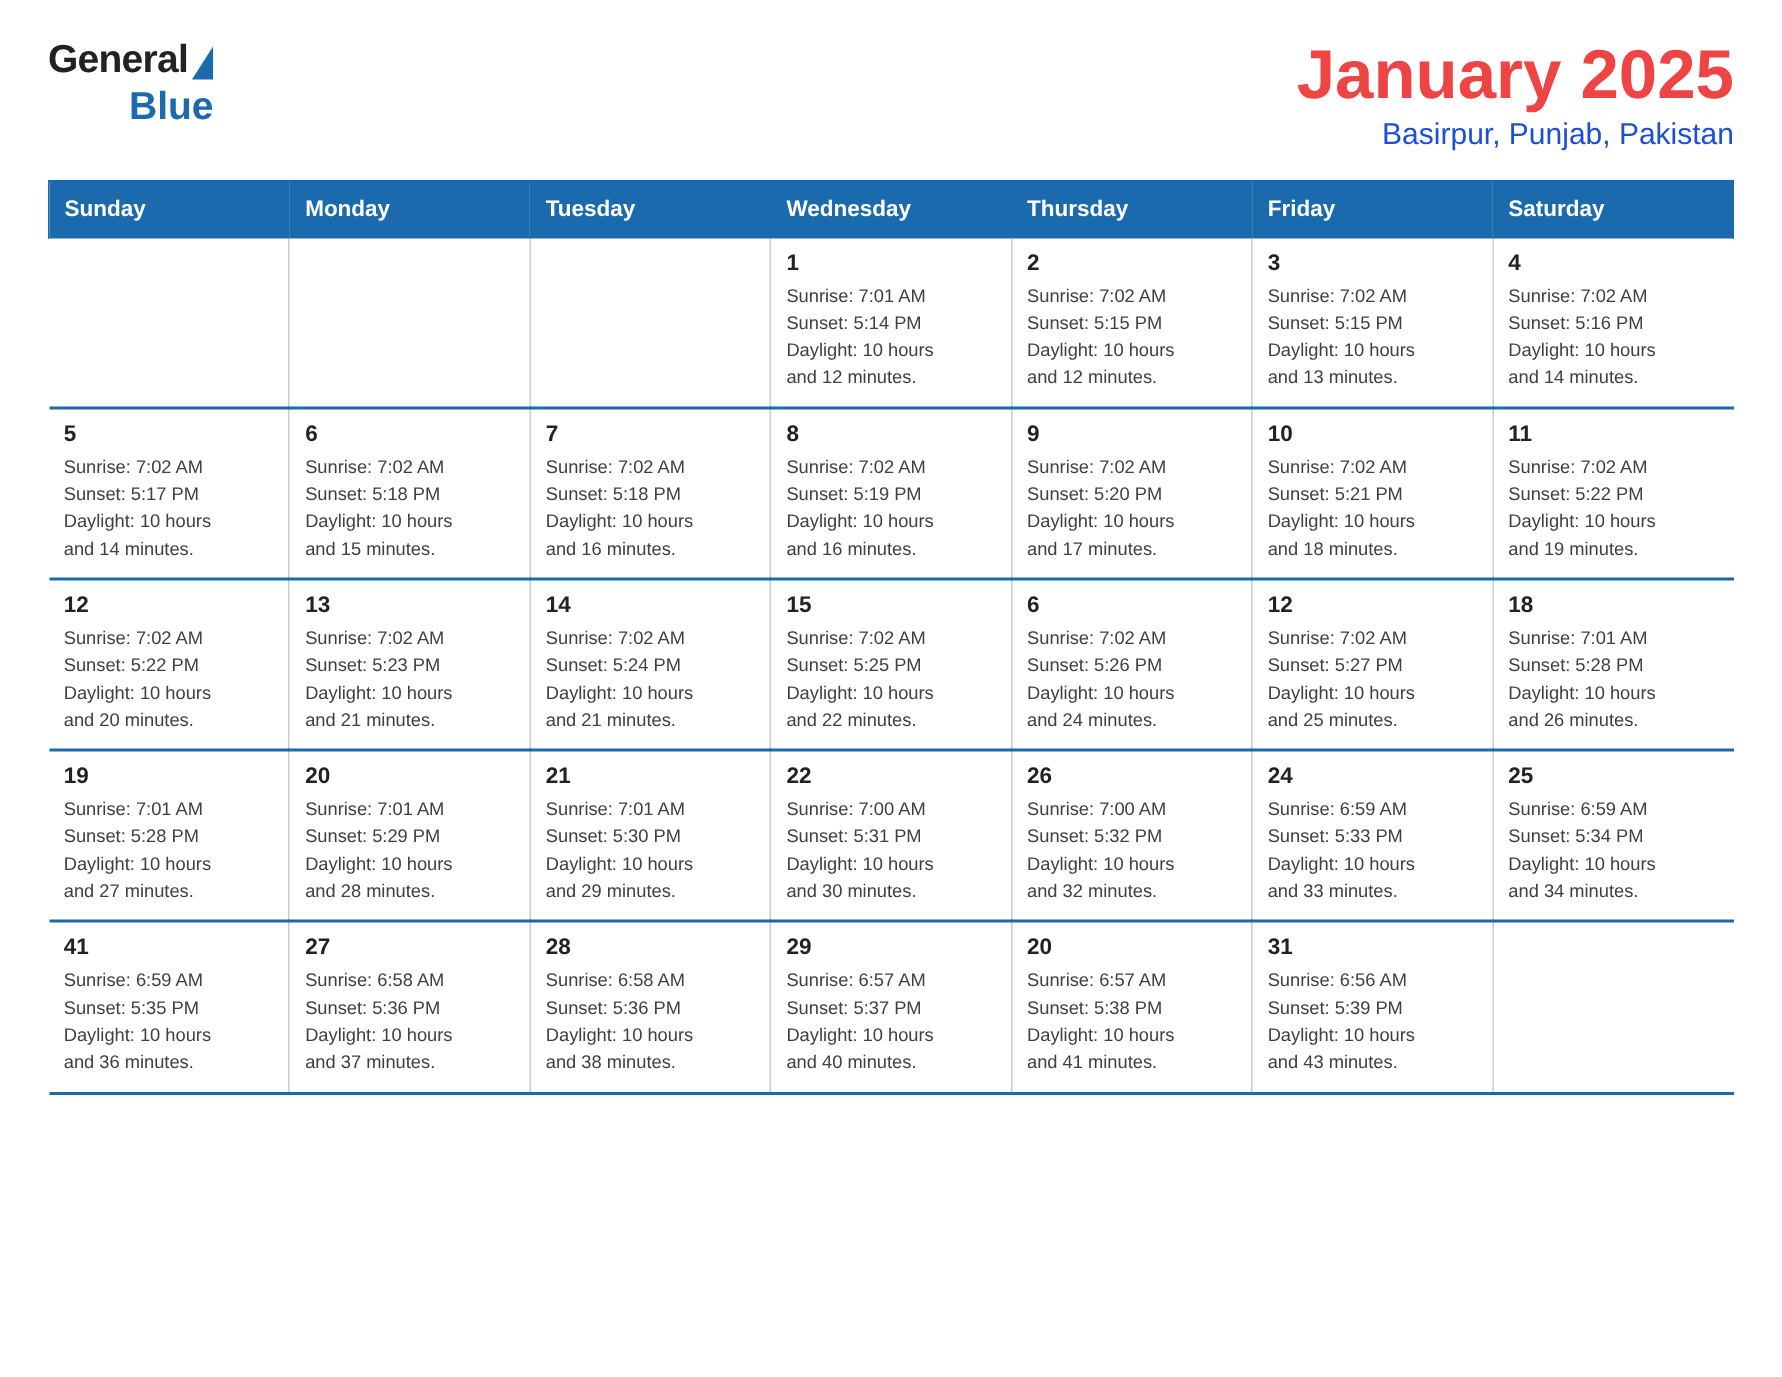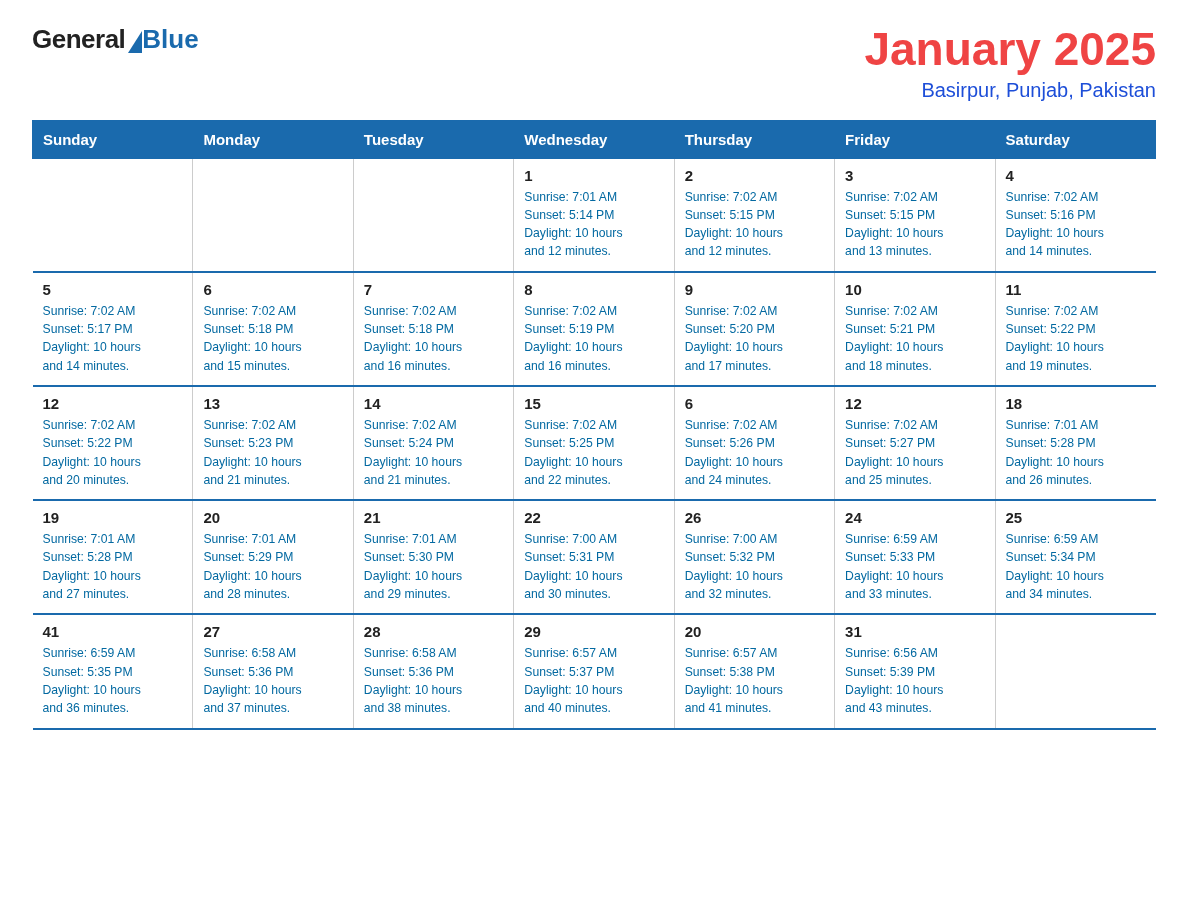--- a/index.html
+++ b/index.html
@@ -11,21 +11,21 @@
       min-height: 918px;
     }
     .header {
       display: flex;
       justify-content: space-between;
       align-items: flex-start;
       margin-bottom: 18px;
     }
     .logo {
       display: flex;
-      flex-direction: row;
+      flex-direction: column;
       align-items: flex-end;
     }
     .logo-top {
       display: flex;
       align-items: center;
     }
     .logo-general {
       font-size: 26px;
       font-weight: bold;
       color: #222;
@@ -91,21 +91,21 @@
     }
     .day-number {
       font-size: 15px;
       font-weight: bold;
       color: #222;
       margin-bottom: 4px;
       display: block;
     }
     .cell-info {
       font-size: 12.2px;
-      color: #0369a1;
+      color: #404040;
       line-height: 1.5;
     }
   </style>
 </head>
 <body>
 
 <div class="header">
   <div class="logo">
     <div class="logo-top">
       <span class="logo-general">General</span>

